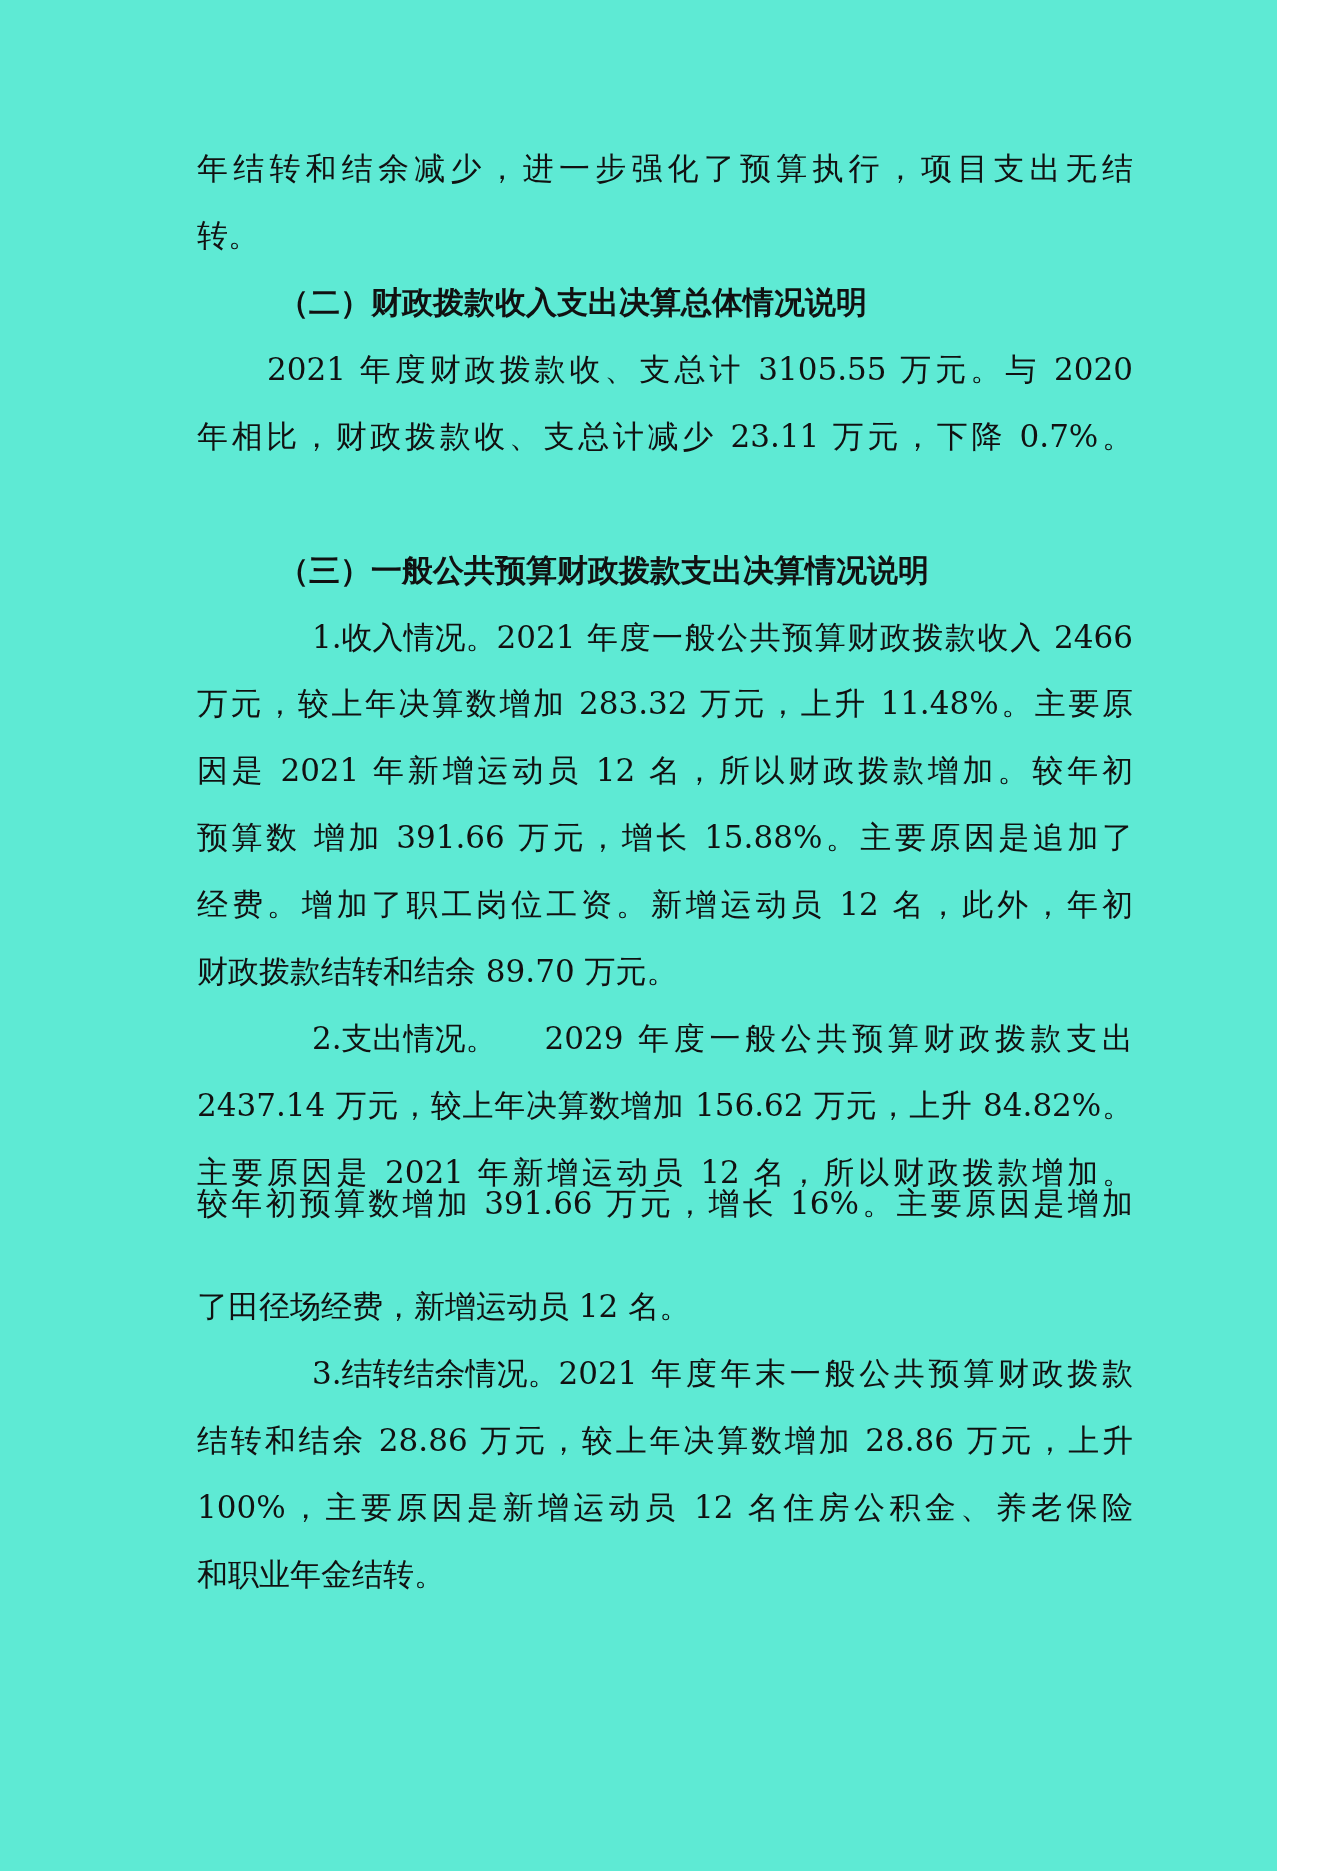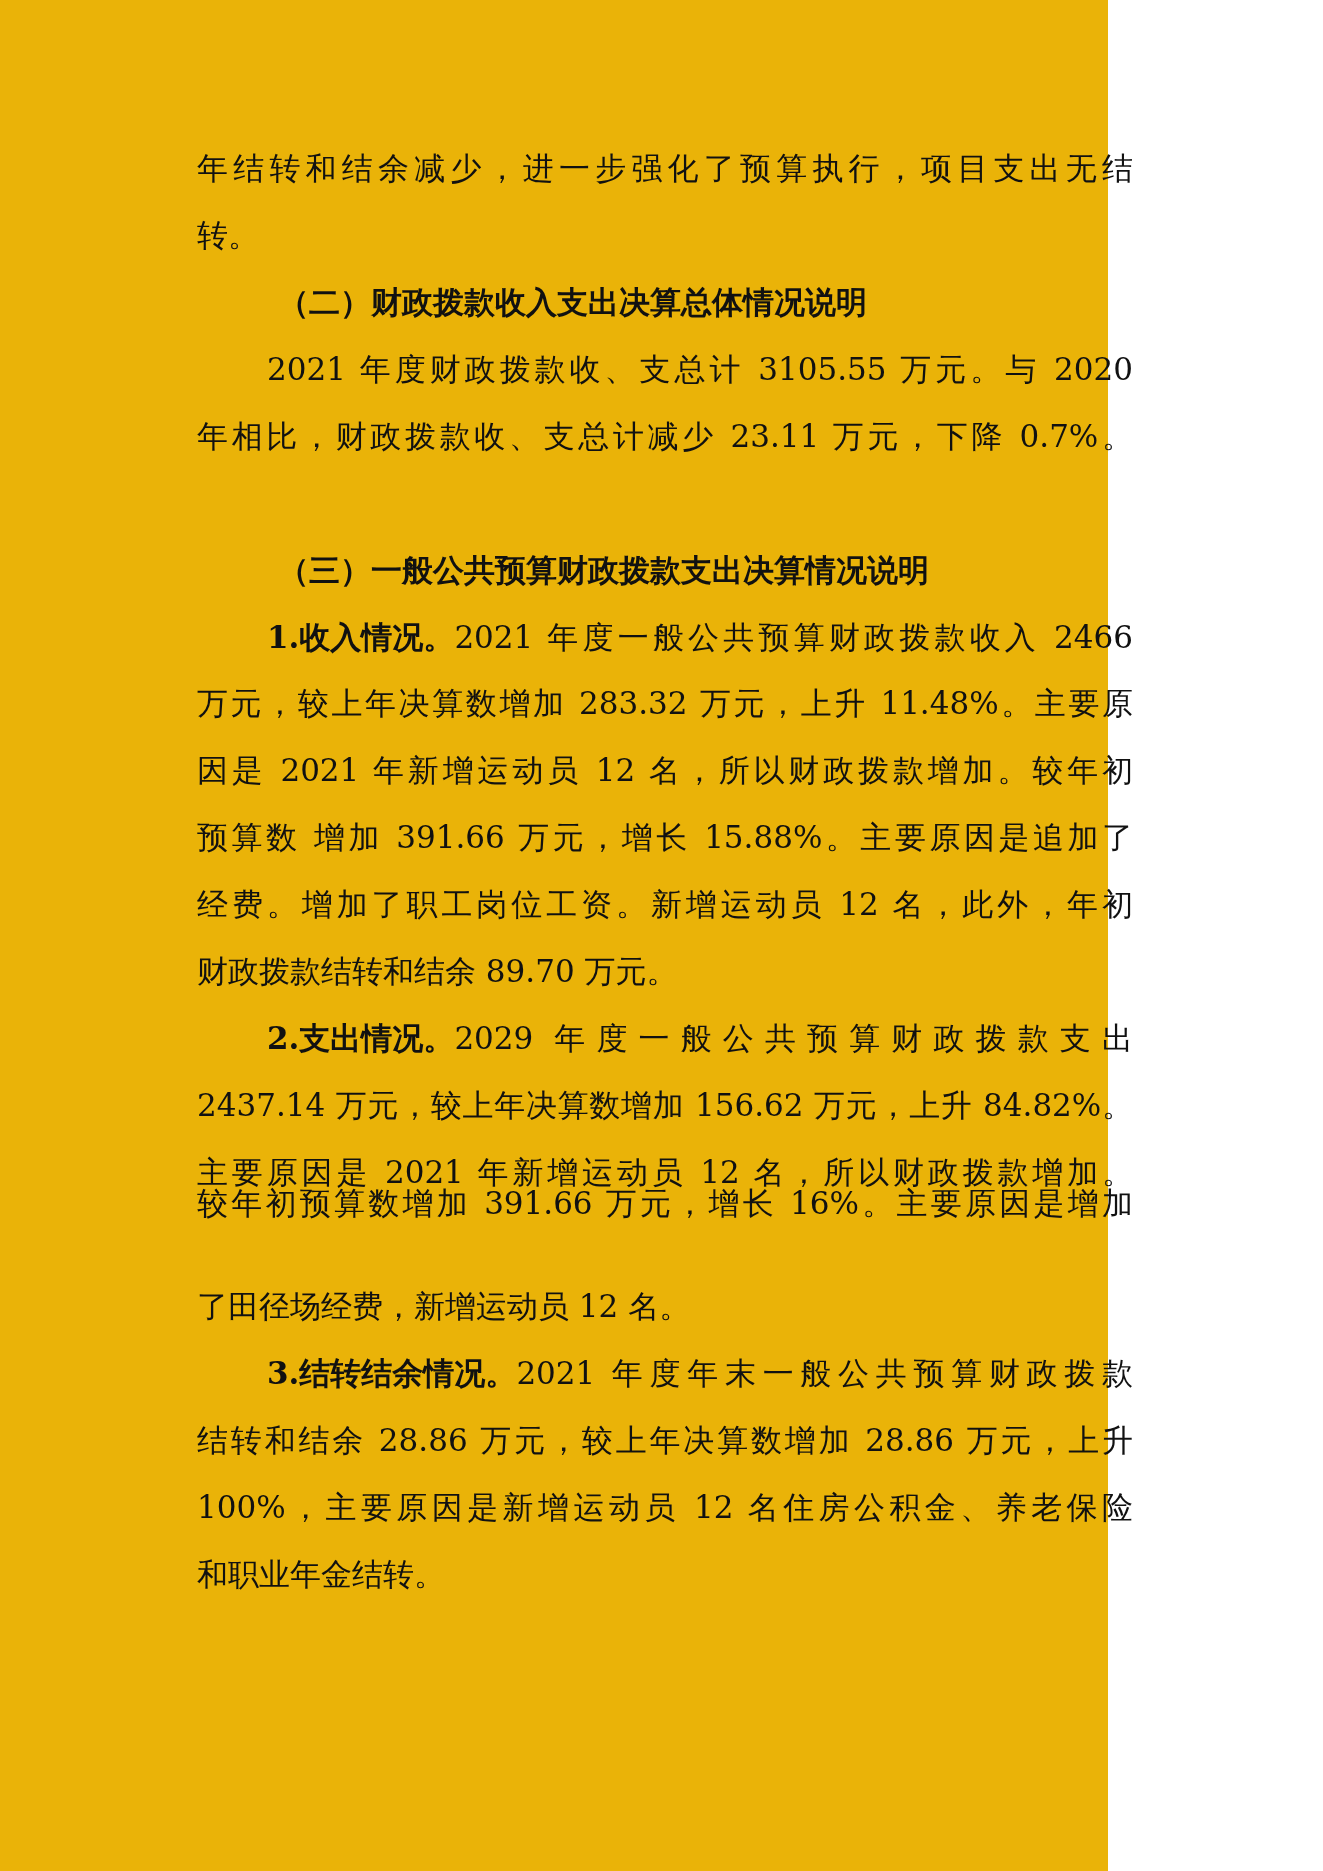--- a/index.html
+++ b/index.html
@@ -1,23 +1,23 @@
 <!DOCTYPE html>
 <html><head>
 <meta charset="utf-8">
 <style>
   html, body { margin: 0; padding: 0; background: #ffffff; }
   body { width: 1323px; height: 1871px; position: relative; overflow: hidden;
          font-family: "DejaVu Serif", "Liberation Serif", serif; color: #111111; }
-  .page { position: absolute; left: 0; top: 0; width: 1108px; height: 1871px; background: #eab308; }
+  .page { position: absolute; left: 0; top: 0; width: 1277px; height: 1871px; background: #5eead4; }
   .line { position: absolute; left: 197px; width: 936px; height: 44px; font-size: 31px; line-height: 44px;
           white-space: nowrap; text-align: justify; text-align-last: justify; letter-spacing: 0; }
   .line.last { text-align-last: left; }
   .heading { font-weight: bold; font-family: "DejaVu Sans", "Liberation Sans", sans-serif; font-size: 31px; }
-  .lead { font-weight: bold; }
+  .lead { font-weight: normal; margin-left: 45px; }
   .indent { left: 267px; width: 866px; }
   .indent-h { left: 278px; width: 855px; }
 </style>
 </head>
 <body>
 
 <div class="page">
 
   <div class="line" style="top: 146px;">年结转和结余减少，进一步强化了预算执行，项目支出无结</div>
   <div class="line last" style="top: 213px;">转。</div>
@@ -32,21 +32,21 @@
   <div class="line indent" style="top: 615px; display: flex; justify-content: space-between;">
     <span class="lead">1.收入情况。</span>
       <span style="flex:1; text-align:justify; text-align-last:justify;">2021 年度一般公共预算财政拨款收入 2466</span>
   </div>
   <div class="line" style="top: 681px;">万元，较上年决算数增加 283.32 万元，上升 11.48%。主要原</div>
   <div class="line" style="top: 748px;">因是 2021 年新增运动员 12 名，所以财政拨款增加。较年初</div>
   <div class="line" style="top: 815px;">预算数  增加 391.66 万元，增长 15.88%。主要原因是追加了</div>
   <div class="line" style="top: 882px;">经费。增加了职工岗位工资。新增运动员 12 名，此外，年初</div>
   <div class="line last" style="top: 949px;">财政拨款结转和结余 89.70 万元。</div>
 
-  <div class="line indent" style="top: 1016px; display: flex; justify-content: space-between;">
+  <div class="line indent" style="top: 1016px; display: flex; justify-content: space-between; gap: 48px;">
     <span class="lead">2.支出情况。</span>
       <span style="flex:1; text-align:justify; text-align-last:justify;">2029  年度一般公共预算财政拨款支出</span>
   </div>
   <div class="line" style="top: 1083px;">2437.14 万元，较上年决算数增加 156.62 万元，上升 84.82%。</div>
   <div class="line" style="top: 1150px;">主要原因是 2021 年新增运动员 12 名，所以财政拨款增加。</div>
   <div class="line" style="top: 1181px;">较年初预算数增加 391.66 万元，增长 16%。主要原因是增加</div>
   <div class="line last" style="top: 1284px;">了田径场经费，新增运动员 12 名。</div>
 
   <div class="line indent" style="top: 1351px; display: flex; justify-content: space-between;">
     <span class="lead">3.结转结余情况。</span>

